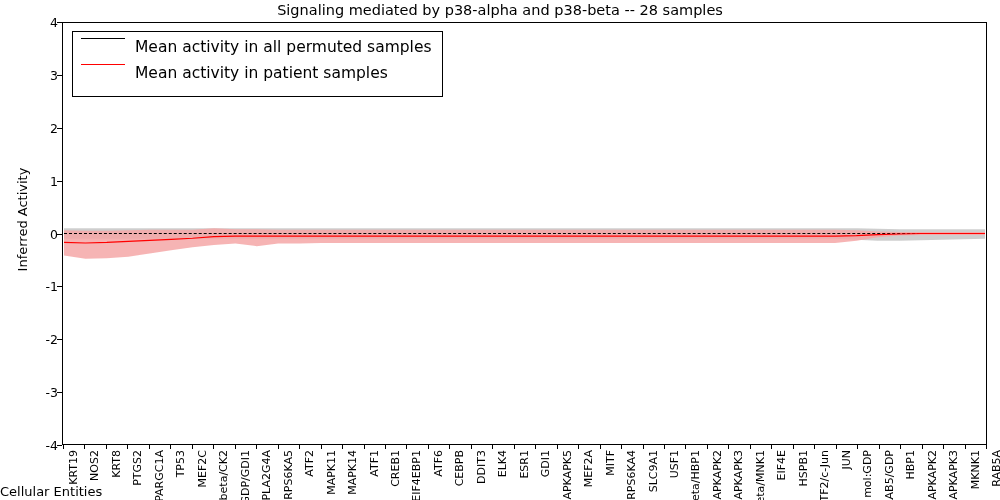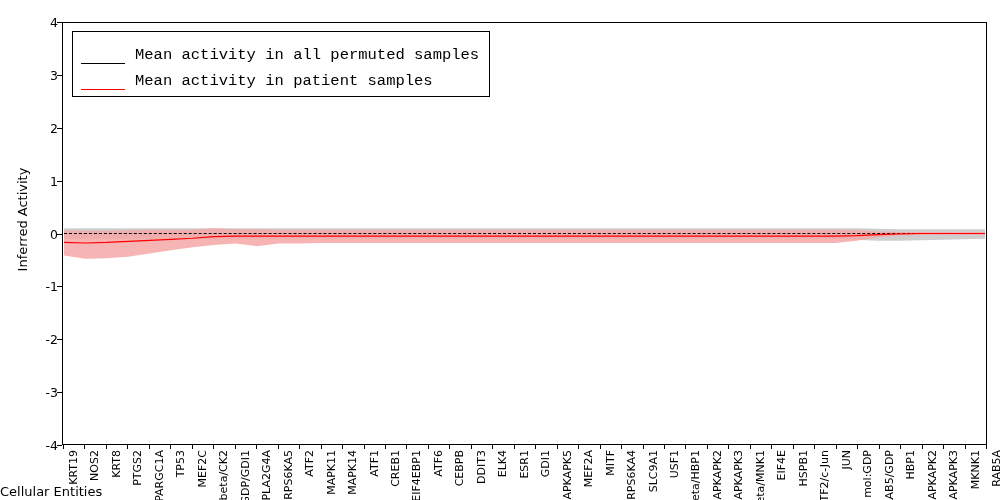--- a/index.html
+++ b/index.html
@@ -101,23 +101,22 @@
     left: 72px;
     top: 31px;
     border: 1px solid #000;
     background: #fff;
     padding: 6px 10px 6px 8px;
     box-sizing: border-box;
     z-index: 5;
   }
   .legend-row {
     display: flex;
-    align-items: flex-end;
+    align-items: flex-start;
     height: 26px;
-    font-family: Liberation Mono, monospace;
   }
   .legend-swatch {
     width: 44px;
     height: 0;
     border-top-width: 1.6px;
     border-top-style: solid;
     margin-right: 10px;
   }
   .legend-text {
     font-size: 15.5px;
@@ -130,20 +129,21 @@
     width: 100%;
     height: 100%;
     display: block;
   }
 </style>
 </head>
 <body>
 
 <div id="figure">
 
+  <div id="chart-title">Signaling mediated by p38-alpha and p38-beta -- 28 samples</div>
 
   <div id="ylabel">Inferred Activity</div>
   <div id="xlabel">Cellular Entities</div>
 
   <div id="yticks-holder"></div>
   <div id="xticks-holder"></div>
 
   <div id="plot-area">
     <svg class="plot-svg" id="plot-svg" viewBox="0 0 925 423" preserveAspectRatio="none">
         <path d="M1.00 206.21 L22.47 206.21 L43.93 206.21 L65.40 206.21 L86.86 206.21 L108.33 206.21 L129.79 206.21 L151.26 206.21 L172.72 206.21 L194.19 206.21 L215.65 206.21 L237.12 206.21 L258.58 206.21 L280.05 206.21 L301.51 206.21 L322.98 206.21 L344.44 206.21 L365.91 206.21 L387.37 206.21 L408.84 206.21 L430.30 206.21 L451.77 206.21 L473.23 206.21 L494.70 206.21 L516.16 206.21 L537.63 206.21 L559.09 206.21 L580.56 206.21 L602.02 206.21 L623.49 206.21 L644.95 206.21 L666.42 206.21 L687.88 206.21 L709.35 206.21 L730.81 206.21 L752.28 206.21 L773.74 206.21 L795.21 206.21 L816.67 206.74 L838.14 207.27 L859.60 207.27 L881.07 207.27 L902.53 207.27 L924.00 207.27 L924.00 216.79 L902.53 217.32 L881.07 217.84 L859.60 218.37 L838.14 218.90 L816.67 218.90 L795.21 217.84 L773.74 216.79 L752.28 216.79 L730.81 216.79 L709.35 216.79 L687.88 216.79 L666.42 216.79 L644.95 216.79 L623.49 216.79 L602.02 216.79 L580.56 216.79 L559.09 216.79 L537.63 216.79 L516.16 216.79 L494.70 216.79 L473.23 216.79 L451.77 216.79 L430.30 216.79 L408.84 216.79 L387.37 216.79 L365.91 216.79 L344.44 216.79 L322.98 216.79 L301.51 216.79 L280.05 216.79 L258.58 216.79 L237.12 216.79 L215.65 216.79 L194.19 216.79 L172.72 216.79 L151.26 216.79 L129.79 216.79 L108.33 216.79 L86.86 216.79 L65.40 216.79 L43.93 216.79 L22.47 216.79 L1.00 216.79 Z" fill="#bdbdbd" fill-opacity="0.75" stroke="none"></path>

